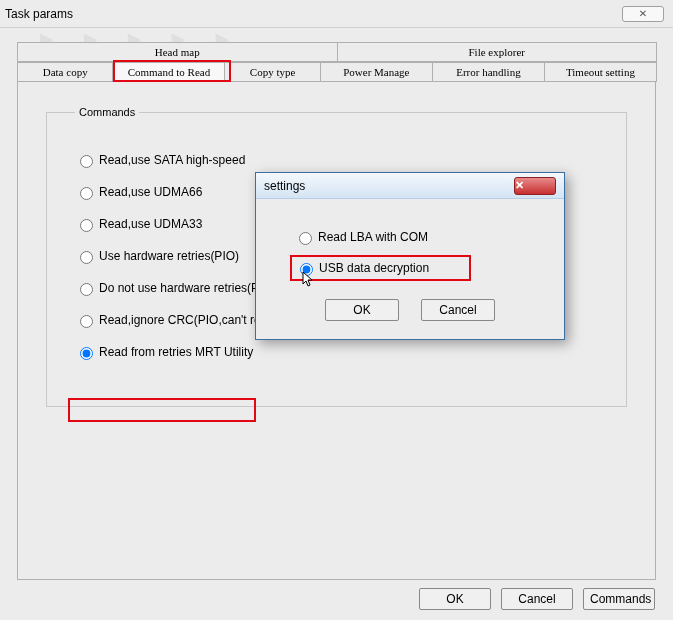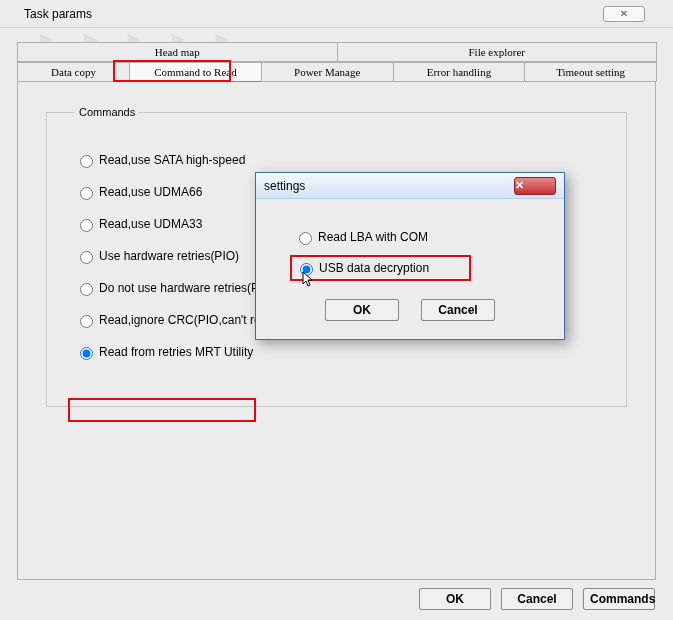--- a/index.html
+++ b/index.html
@@ -11,21 +11,21 @@
     width: 673px;
     height: 620px;
     position: relative;
     overflow: hidden;
   }
   .titlebar {
     height: 28px;
     background: #ececec;
     display: flex;
     align-items: center;
-    padding: 0 24px;
+    padding: 0 5px;
     border-bottom: 1px solid #d0d0d0;
   }
   .titlebar .title { flex: 1; }
   .titlebar .win-close {
     width: 42px;
     height: 16px;
     border: 1px solid #a0a0a0;
     border-radius: 3px;
     background: #f8f8f8;
     display: flex;
@@ -123,21 +123,20 @@
   }
   .button-bar button, .dlg-btn {
     width: 72px;
     height: 22px;
     border: 1px solid #888;
     border-radius: 2px;
     background: #f0f0f0;
     font-family: inherit;
     font-size: 12px;
     cursor: pointer;
-    font-weight: bold;
   }
 
   
   .dialog {
     position: absolute;
     left: 255px;
     top: 172px;
     width: 310px;
     box-shadow: 4px 4px 12px rgba(0,0,0,0.35);
     border: 1px solid #3b6ea5;
@@ -217,20 +216,21 @@
 <div class="main-panel">
 
   <div class="tab-row">
     <div class="tab">Head map</div>
     <div class="tab">File explorer</div>
   </div>
 
   <div class="tab-row">
     <div class="tab small">Data copy</div>
     <div class="tab active">Command to Read</div>
+    <div class="tab small">Copy type</div>
     <div class="tab">Power Manage</div>
     <div class="tab">Error handling</div>
     <div class="tab">Timeout setting</div>
   </div>
 
   <div class="hl-red hl-tab" style="left:96px; top:18px; width:118px; height:22px;"></div>
 
   <div class="tab-body">
     <fieldset class="commands">
       <legend>Commands</legend>

